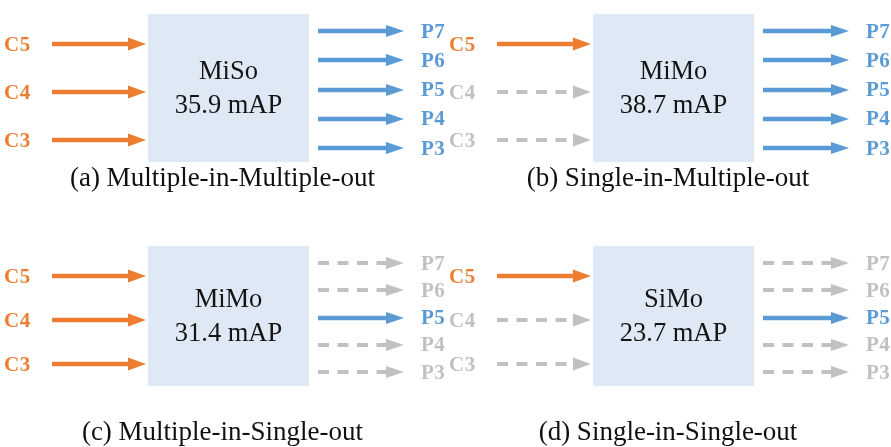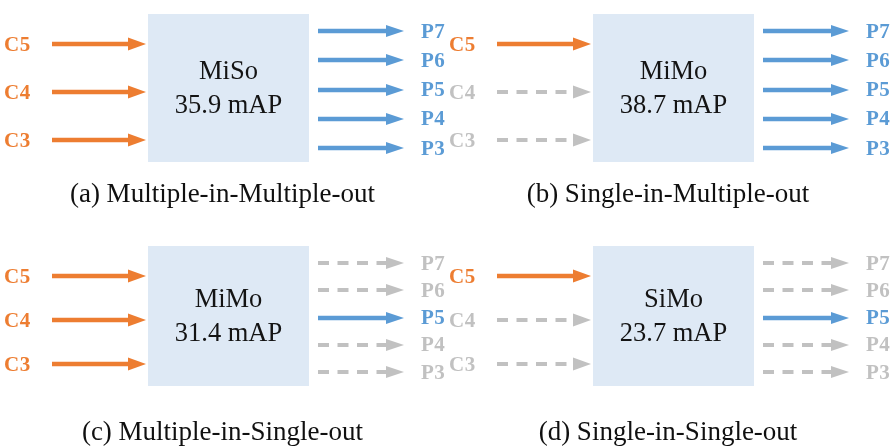--- a/index.html
+++ b/index.html
@@ -98,21 +98,21 @@
   .io-row.in.active  { color: var(--input_active, #ED7D31); }
   .io-row.out.active { color: var(--output_active, #5B9BD5); }
   .io-row.inactive   { color: var(--inactive, #C1C1C1); }
 
   .caption {
     text-align: center;
     font-size: 27px;
     color: #101010;
     white-space: nowrap;
   }
-  .row-top .caption { margin-top: 16px; }
+  .row-top .caption { }
   .row-bottom .caption { margin-top: 30px; }
 </style>
 </head>
 <body>
 
 <div class="figure">
 
   <section class="panel row-top">
     <div class="diagram">
       <div class="inputs">

